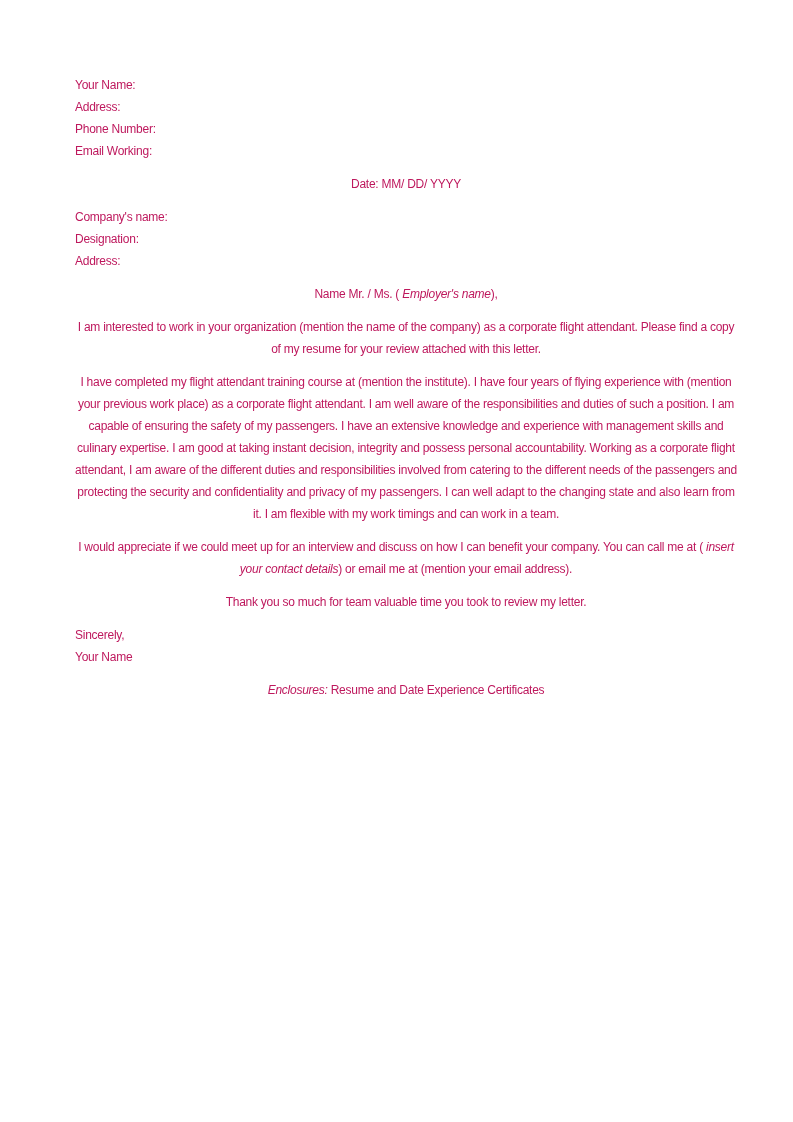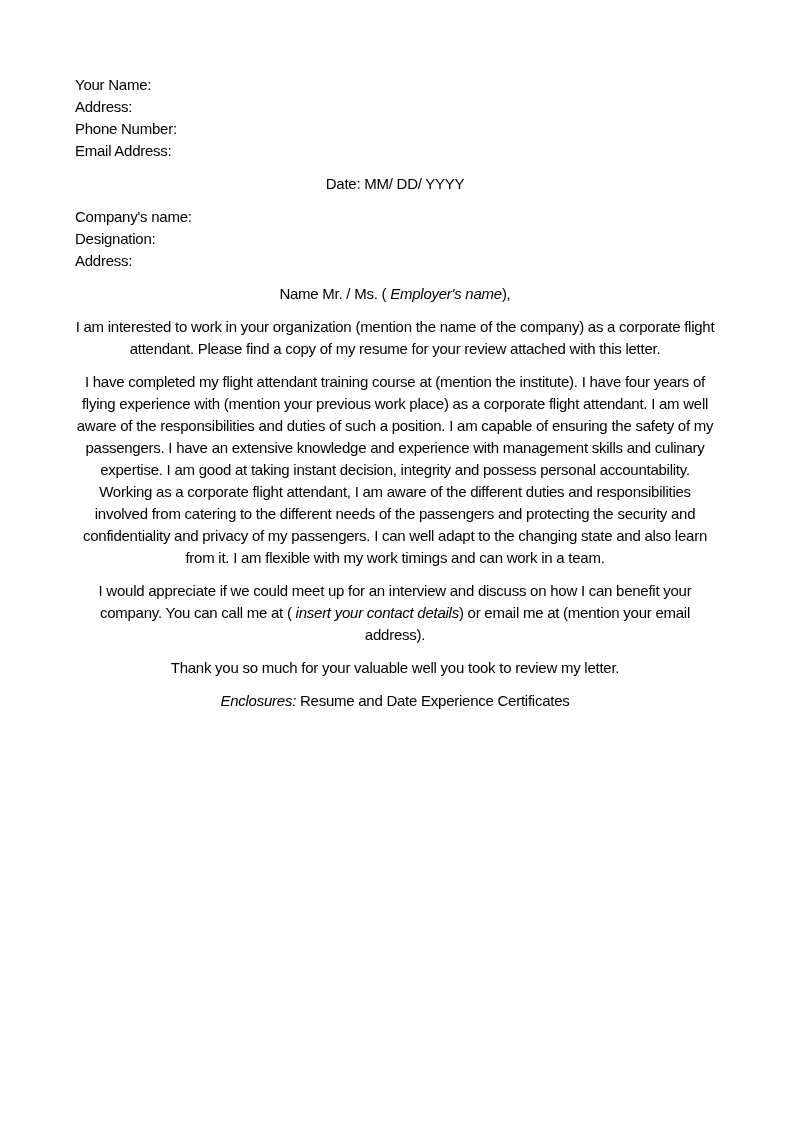--- a/index.html
+++ b/index.html
@@ -4,58 +4,62 @@
 <style>
   * { box-sizing: border-box; margin: 0; padding: 0; }
   html, body { background: #ffffff; }
   .page {
     position: relative;
     width: 793px;
     height: 1122px;
     margin: 0 auto;
     background: #ffffff;
     font-family: "Liberation Sans", "DejaVu Sans", sans-serif;
-    font-size: 15px;
+    font-size: 12px;
     line-height: 22px;
     letter-spacing: -0.25px;
-    color: #000000;
-    padding: 74px 78px 0 75px;
+    color: #be185d;
+    padding: 74px 56px 0 75px;
     overflow: hidden;
   }
   .block { margin: 0 0 11px 0; }
   .line { display: block; }
   .italic { font-style: italic; }
   p { margin: 0 0 11px 0; text-align: center; }
 </style>
 </head>
 <body>
 
 <div class="page">
 
   <div class="block">
     <span class="line">Your Name:</span>
     <span class="line">Address:</span>
     <span class="line">Phone Number:</span>
-    <span class="line">Email Address:</span>
+    <span class="line">Email Working:</span>
   </div>
 
   <p>Date: MM/ DD/ YYYY</p>
 
   <div class="block">
     <span class="line">Company's name:</span>
     <span class="line">Designation:</span>
     <span class="line">Address:</span>
   </div>
 
   <p><span>Name Mr. / Ms. ( </span><span class="italic">Employer's name</span><span>),</span></p>
 
   <p>I am interested to work in your organization (mention the name of the company) as a corporate flight attendant. Please find a copy of my resume for your review attached with this letter.</p>
 
   <p>I have completed my flight attendant training course at (mention the institute). I have four years of flying experience with (mention your previous work place) as a corporate flight attendant. I am well aware of the responsibilities and duties of such a position. I am capable of ensuring the safety of my passengers. I have an extensive knowledge and experience with management skills and culinary expertise. I am good at taking instant decision, integrity and possess personal accountability. Working as a corporate flight attendant, I am aware of the different duties and responsibilities involved from catering to the different needs of the passengers and protecting the security and confidentiality and privacy of my passengers. I can well adapt to the changing state and also learn from it. I am flexible with my work timings and can work in a team.</p>
 
   <p><span>I would appreciate if we could meet up for an interview and discuss on how I can benefit your company. You can call me at ( </span><span class="italic">insert your contact details</span><span>) or email me at (mention your email address).</span></p>
 
-  <p>Thank you so much for your valuable well you took to review my letter.</p>
+  <p>Thank you so much for team valuable time you took to review my letter.</p>
 
+  <div class="block">
+    <span class="line">Sincerely,</span>
+    <span class="line">Your Name</span>
+  </div>
 
   <p><span class="italic">Enclosures:</span><span> Resume and Date Experience Certificates</span></p>
 
 </div>
 
 </body></html>

